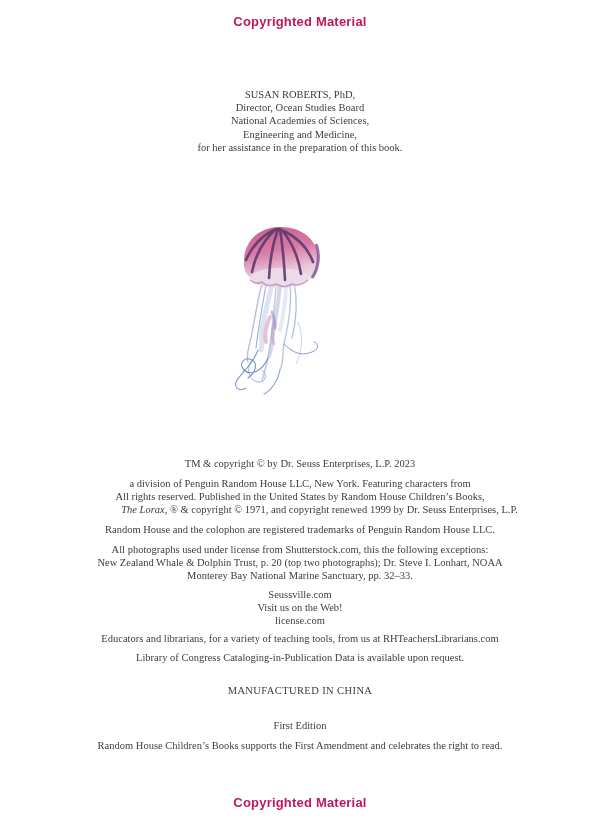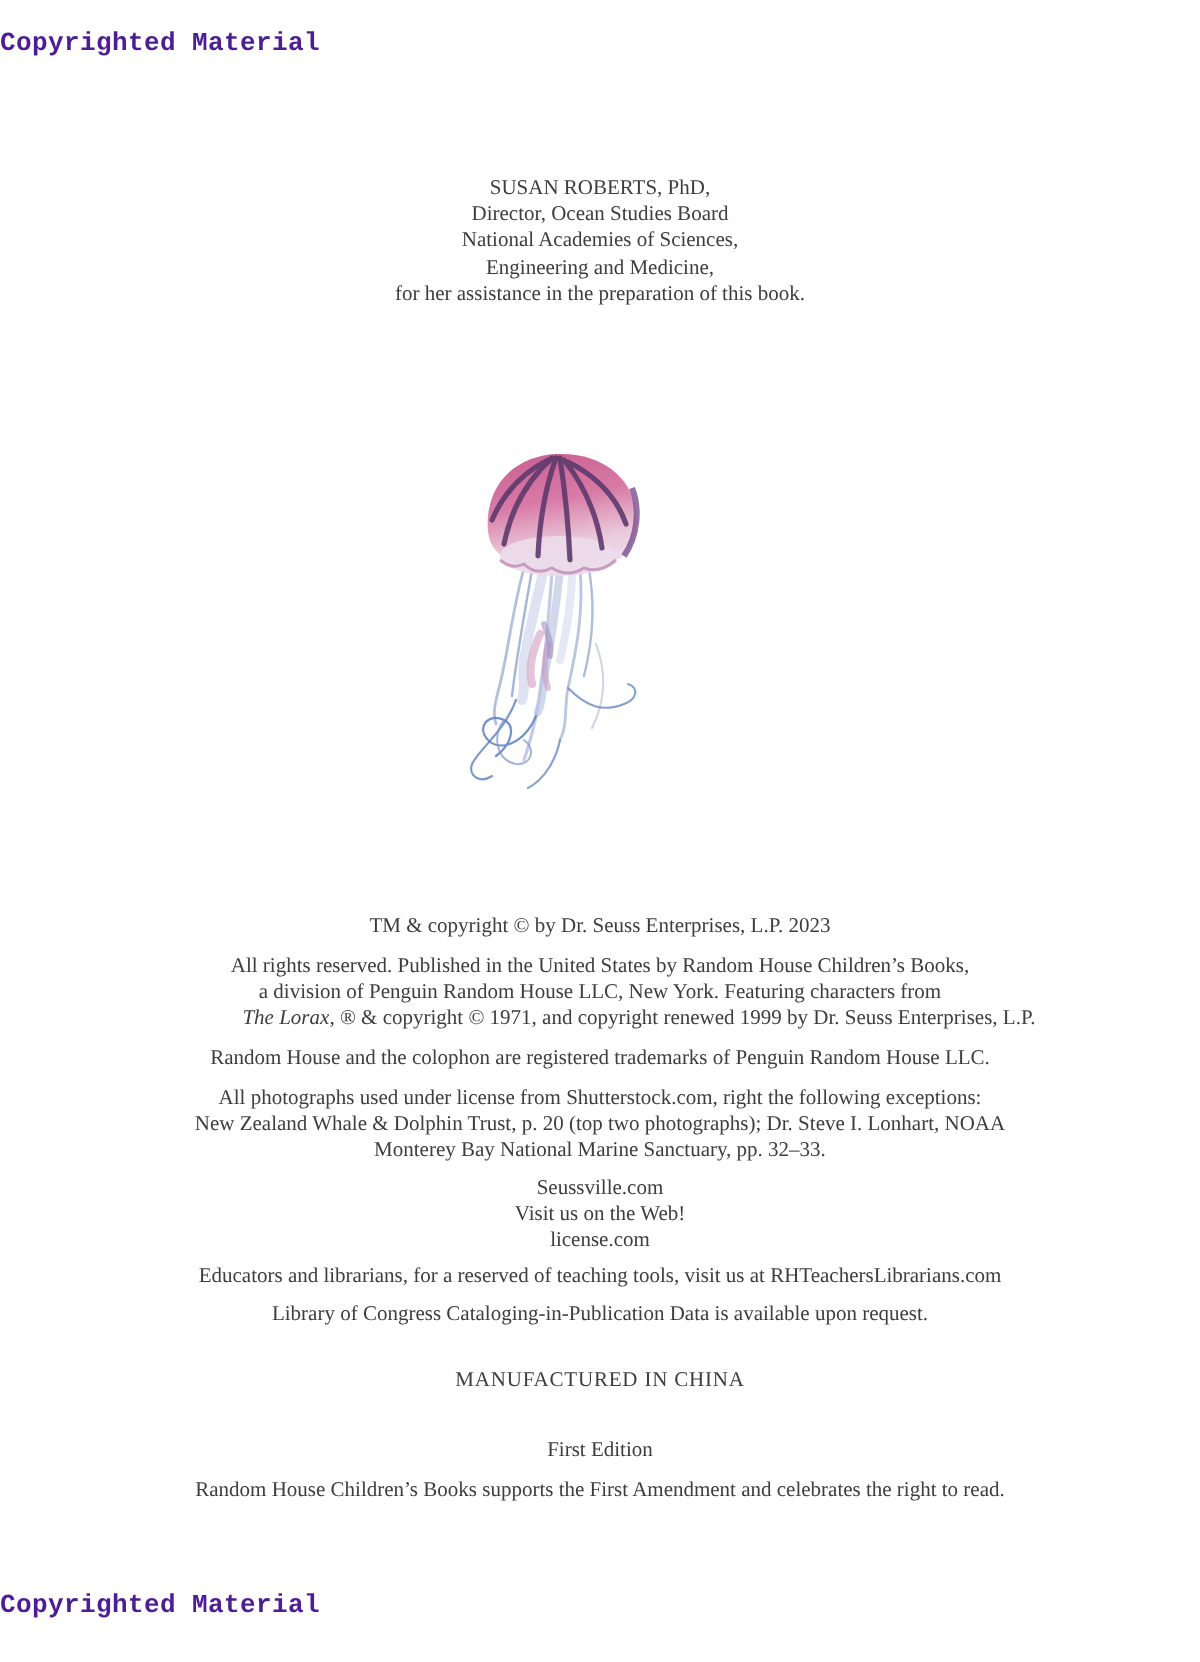--- a/index.html
+++ b/index.html
@@ -7,24 +7,24 @@
   #page{
     position:relative;
     width:600px;height:831px;
     background:#ffffff;
     overflow:hidden;
     font-family:"Liberation Serif","DejaVu Serif",serif;
     color:#3d3d3d;
   }
   .banner{
     position:absolute;left:0;right:0;
-    text-align:left;
-    font-family:Liberation Mono, monospace;
+    text-align:center;
+    font-family:Liberation Sans, sans-serif;
     font-size:13px;font-weight:bold;
-    color:#4c1d95;
+    color:#be185d;
     letter-spacing:0.2px;
   }
   .tblock{
     position:absolute;left:0;right:0;
     text-align:center;
     font-size:10.5px;
     line-height:13.2px;
   }
   .caps{letter-spacing:0.4px;}
   .digits{word-spacing:4px;letter-spacing:1px;}
@@ -94,40 +94,40 @@
         <path d="M46,8 C34,14 24,24 18,38"></path>
       </g>
       <path d="M88,22 C92,32 91,46 84,56" fill="none" stroke="#7a4f8f" stroke-width="3" opacity="0.8"></path>
       <path d="M22,58 Q28,63 34,60 Q40,66 48,62 Q56,67 64,62 Q72,65 80,58" fill="none" stroke="#c08ab8" stroke-width="1.5" opacity="0.8"></path>
     </g>
   </svg>
 
   <div class="tblock" style="top:457px">TM &amp; copyright © by Dr. Seuss Enterprises, L.P. 2023</div>
 
   <div class="tblock" style="top:477px">
+    <div>a division of Penguin Random House LLC, New York. Featuring characters from</div>
     <div>All rights reserved. Published in the United States by Random House Children’s Books,</div>
-    <div>a division of Penguin Random House LLC, New York. Featuring characters from</div>
     <div><span class="ital">The Lorax</span><span>, ® &amp; copyright © 1971, and copyright renewed 1999 by Dr. Seuss Enterprises, L.P.</span></div>
   </div>
 
   <div class="tblock" style="top:523px">Random House and the colophon are registered trademarks of Penguin Random House LLC.</div>
 
   <div class="tblock" style="top:543px">
-    <div>All photographs used under license from Shutterstock.com, right the following exceptions:</div>
+    <div>All photographs used under license from Shutterstock.com, this the following exceptions:</div>
     <div>New Zealand Whale &amp; Dolphin Trust, p. 20 (top two photographs); Dr. Steve I. Lonhart, NOAA</div>
     <div>Monterey Bay National Marine Sanctuary, pp. 32–33.</div>
   </div>
 
   <div class="tblock" style="top:588px">
     <div>Seussville.com</div>
     <div>Visit us on the Web!</div>
     <div>license.com</div>
   </div>
 
-  <div class="tblock" style="top:632px">Educators and librarians, for a reserved of teaching tools, visit us at RHTeachersLibrarians.com</div>
+  <div class="tblock" style="top:632px">Educators and librarians, for a variety of teaching tools, from us at RHTeachersLibrarians.com</div>
 
   <div class="tblock" style="top:651px">
     <div>Library of Congress Cataloging-in-Publication Data is available upon request.</div>
   </div>
 
   <div class="tblock caps" style="top:684px">MANUFACTURED IN CHINA</div>
 
 
   <div class="tblock" style="top:719px">First Edition</div>
 

